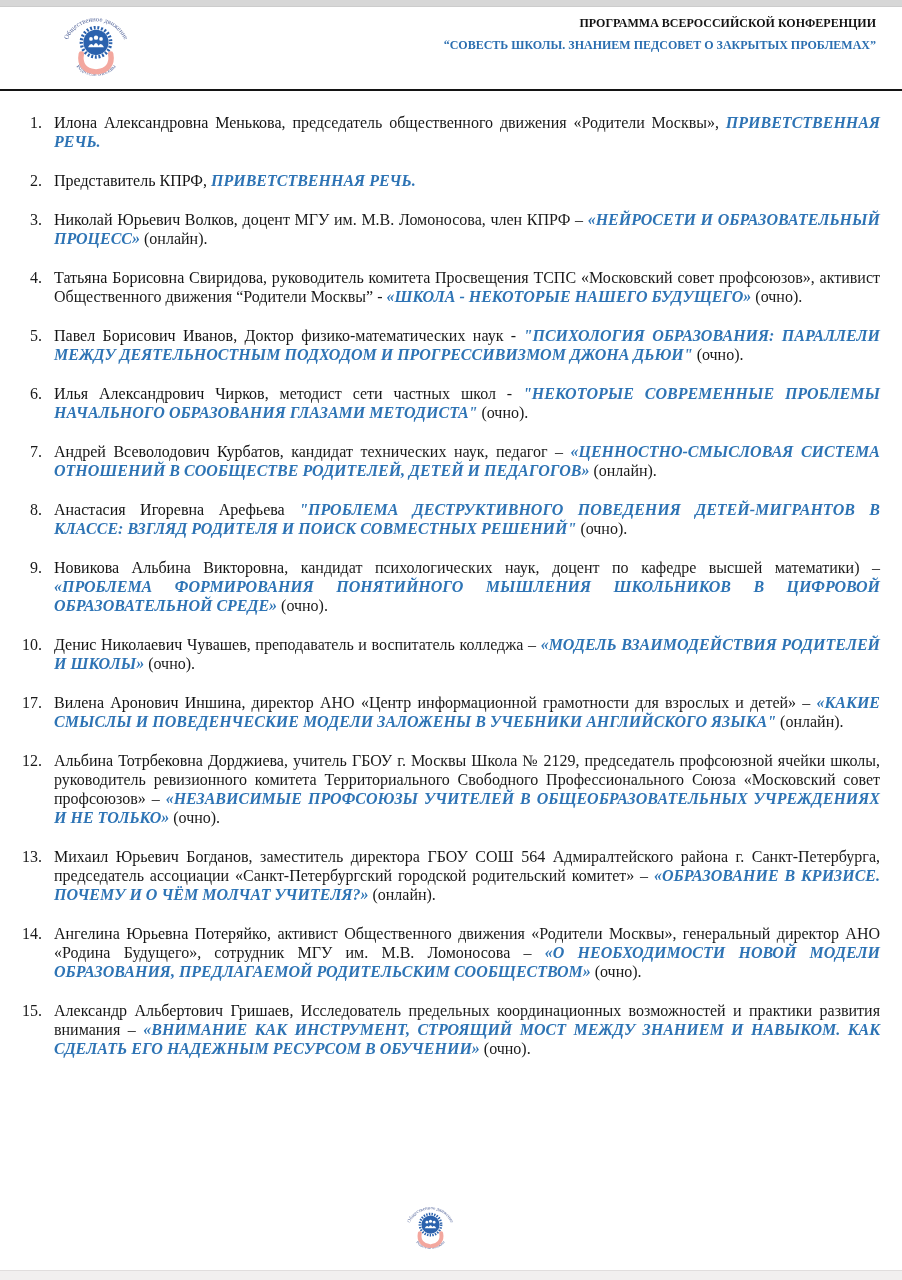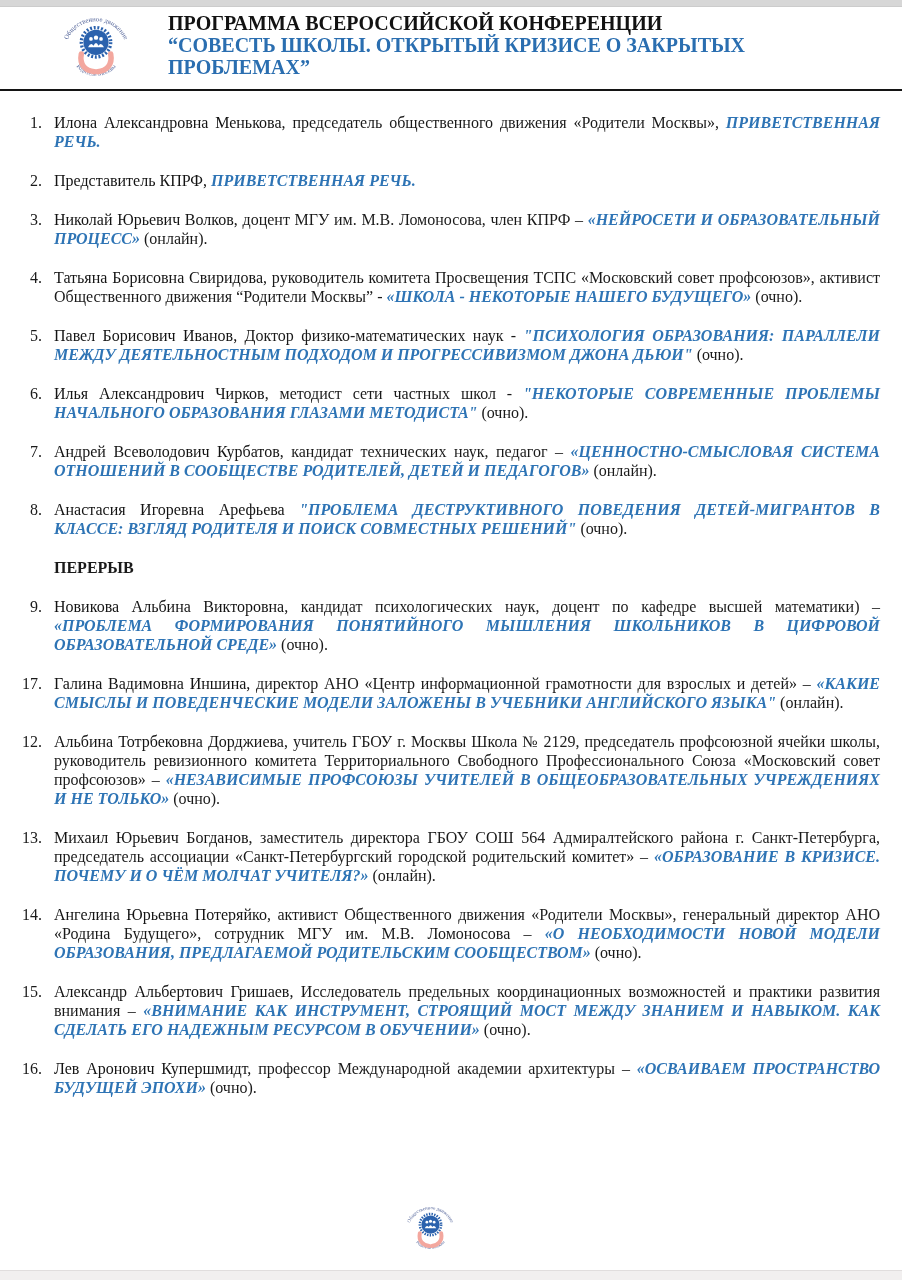--- a/index.html
+++ b/index.html
@@ -1,22 +1,22 @@
 <!DOCTYPE html>
 <html lang="ru"><head>
 <meta charset="utf-8">
 <style>
   html,body{margin:0;padding:0;background:#d9d9d9;}
   .page{position:relative;width:902px;height:1280px;background:#ffffff;
         font-family:"Liberation Serif",serif;color:#1a1a1a;overflow:hidden;margin:0 auto;}
   .top-strip{position:absolute;top:0;left:0;right:0;height:6px;background:#d7d7d7;border-bottom:1px solid #cccccc;}
   .bottom-strip{position:absolute;left:0;bottom:0;width:100%;height:9px;background:#f1efef;border-top:1px solid #e0dddd;}
 
-  .header{position:absolute;top:12px;left:168px;right:26px;text-align:left;
-          font-weight:bold;font-size:20px;line-height:22px;}
+  .header{position:absolute;top:12px;left:168px;right:26px;text-align:right;
+          font-weight:bold;font-size:12px;line-height:22px;}
   .header .title{color:#121212;}
   .header .subtitle{color:#2A6EB0;}
   .header .dateline{color:#121212;}
   .dateline .sans{font-family:"Liberation Sans",sans-serif;font-weight:400;}
   .rule{position:absolute;top:89px;left:0;width:100%;height:2px;background:#141414;}
 
   .logo{position:absolute;}
   .logo.top-logo{left:54px;top:7px;width:84px;height:84px;}
   .logo.bottom-logo{left:400px;top:1199px;width:61px;height:61px;}
 
@@ -55,42 +55,41 @@
       <path d="M40.5 48 Q44 41.5 47 46 Q50 40 53 46 Q56 41.5 59.5 48 Z" fill="#ffffff"></path>
     </g>
     <g>
       <path d="M32.5 56 C30 69 37.5 76 48 77" stroke="#F3A79E" stroke-width="6.5" fill="none" stroke-linecap="round"></path>
       <path d="M67.5 56 C70 69 62.5 76 52 77" stroke="#F3A79E" stroke-width="6.5" fill="none" stroke-linecap="round"></path>
     </g>
   </svg>
 
   <div class="header">
     <div class="title">ПРОГРАММА ВСЕРОССИЙСКОЙ КОНФЕРЕНЦИИ</div>
-    <div class="subtitle">“СОВЕСТЬ ШКОЛЫ. ОТКРЫТЫЙ КРИЗИСЕ О ЗАКРЫТЫХ ПРОБЛЕМАХ”</div>
+    <div class="subtitle">“СОВЕСТЬ ШКОЛЫ. ЗНАНИЕМ ПЕДСОВЕТ О ЗАКРЫТЫХ ПРОБЛЕМАХ”</div>
   </div>
 
   <div class="rule"></div>
 
   <div class="content">
       <div class="item"><span class="num">1.</span><span class="seg-name">Илона Александровна Менькова</span><span class="seg-plain">, председатель общественного движения «Родители Москвы», </span><span class="seg-title">ПРИВЕТСТВЕННАЯ РЕЧЬ.</span></div>
       <div class="item"><span class="num">2.</span><span class="seg-name">Представитель КПРФ,</span><span class="seg-plain"> </span><span class="seg-title">ПРИВЕТСТВЕННАЯ РЕЧЬ.</span></div>
       <div class="item"><span class="num">3.</span><span class="seg-name">Николай Юрьевич Волков,</span><span class="seg-plain"> доцент МГУ им. М.В. Ломоносова, член КПРФ – </span><span class="seg-title">«НЕЙРОСЕТИ И ОБРАЗОВАТЕЛЬНЫЙ ПРОЦЕСС»</span><span class="seg-plain"> (онлайн).</span></div>
       <div class="item"><span class="num">4.</span><span class="seg-name">Татьяна Борисовна Свиридова</span><span class="seg-plain">, руководитель комитета Просвещения ТСПС «Московский совет профсоюзов», активист Общественного движения “Родители Москвы” - </span><span class="seg-title">«ШКОЛА - НЕКОТОРЫЕ НАШЕГО БУДУЩЕГО»</span><span class="seg-plain"> (очно).</span></div>
       <div class="item"><span class="num">5.</span><span class="seg-name">Павел Борисович Иванов,</span><span class="seg-plain"> Доктор физико-математических наук - </span><span class="seg-title">"ПСИХОЛОГИЯ ОБРАЗОВАНИЯ: ПАРАЛЛЕЛИ МЕЖДУ ДЕЯТЕЛЬНОСТНЫМ ПОДХОДОМ И ПРОГРЕССИВИЗМОМ ДЖОНА ДЬЮИ"</span><span class="seg-plain"> (очно).</span></div>
       <div class="item"><span class="num">6.</span><span class="seg-name">Илья Александрович Чирков,</span><span class="seg-plain"> методист сети частных школ - </span><span class="seg-title">"НЕКОТОРЫЕ СОВРЕМЕННЫЕ ПРОБЛЕМЫ НАЧАЛЬНОГО ОБРАЗОВАНИЯ ГЛАЗАМИ МЕТОДИСТА"</span><span class="seg-plain"> (очно).</span></div>
       <div class="item"><span class="num">7.</span><span class="seg-name">Андрей Всеволодович Курбатов,</span><span class="seg-plain"> кандидат технических наук, педагог – </span><span class="seg-title">«ЦЕННОСТНО-СМЫСЛОВАЯ СИСТЕМА ОТНОШЕНИЙ В СООБЩЕСТВЕ РОДИТЕЛЕЙ, ДЕТЕЙ И ПЕДАГОГОВ»</span><span class="seg-plain"> (онлайн).</span></div>
       <div class="item"><span class="num">8.</span><span class="seg-name">Анастасия Игоревна Арефьева </span><span class="seg-title">"ПРОБЛЕМА ДЕСТРУКТИВНОГО ПОВЕДЕНИЯ ДЕТЕЙ-МИГРАНТОВ В КЛАССЕ: ВЗГЛЯД РОДИТЕЛЯ И ПОИСК СОВМЕСТНЫХ РЕШЕНИЙ"</span><span class="seg-plain"> (очно).</span></div>
-      <p class="break-row">ПЕРЕРЫВ</p>
       <div class="item"><span class="num">9.</span><span class="seg-name">Новикова Альбина Викторовна</span><span class="seg-plain">, кандидат психологических наук, доцент по кафедре высшей математики) – </span><span class="seg-title">«ПРОБЛЕМА ФОРМИРОВАНИЯ ПОНЯТИЙНОГО МЫШЛЕНИЯ ШКОЛЬНИКОВ В ЦИФРОВОЙ ОБРАЗОВАТЕЛЬНОЙ СРЕДЕ»</span><span class="seg-plain"> (очно).</span></div>
-      <div class="item"><span class="num">17.</span><span class="seg-name">Галина Вадимовна Иншина,</span><span class="seg-plain"> директор АНО «Центр информационной грамотности для взрослых и детей» – </span><span class="seg-title">«КАКИЕ СМЫСЛЫ И ПОВЕДЕНЧЕСКИЕ МОДЕЛИ ЗАЛОЖЕНЫ В УЧЕБНИКИ АНГЛИЙСКОГО ЯЗЫКА"</span><span class="seg-plain"> (онлайн).</span></div>
+      <div class="item"><span class="num">10.</span><span class="seg-name">Денис Николаевич Чувашев</span><span class="seg-plain">, преподаватель и воспитатель колледжа – </span><span class="seg-title">«МОДЕЛЬ ВЗАИМОДЕЙСТВИЯ РОДИТЕЛЕЙ И ШКОЛЫ»</span><span class="seg-plain"> (очно).</span></div>
+      <div class="item"><span class="num">17.</span><span class="seg-name">Вилена Аронович Иншина,</span><span class="seg-plain"> директор АНО «Центр информационной грамотности для взрослых и детей» – </span><span class="seg-title">«КАКИЕ СМЫСЛЫ И ПОВЕДЕНЧЕСКИЕ МОДЕЛИ ЗАЛОЖЕНЫ В УЧЕБНИКИ АНГЛИЙСКОГО ЯЗЫКА"</span><span class="seg-plain"> (онлайн).</span></div>
       <div class="item"><span class="num">12.</span><span class="seg-name">Альбина Тотрбековна Дорджиева</span><span class="seg-plain">, учитель ГБОУ г. Москвы Школа № 2129, председатель профсоюзной ячейки школы, руководитель ревизионного комитета Территориального Свободного Профессионального Союза «Московский совет профсоюзов» – </span><span class="seg-title">«НЕЗАВИСИМЫЕ ПРОФСОЮЗЫ УЧИТЕЛЕЙ В ОБЩЕОБРАЗОВАТЕЛЬНЫХ УЧРЕЖДЕНИЯХ И НЕ ТОЛЬКО»</span><span class="seg-plain"> (очно).</span></div>
       <div class="item"><span class="num">13.</span><span class="seg-name">Михаил Юрьевич Богданов</span><span class="seg-plain">, заместитель директора ГБОУ СОШ 564 Адмиралтейского района г. Санкт-Петербурга, председатель ассоциации «Санкт-Петербургский городской родительский комитет» – </span><span class="seg-title">«ОБРАЗОВАНИЕ В КРИЗИСЕ. ПОЧЕМУ И О ЧЁМ МОЛЧАТ УЧИТЕЛЯ?»</span><span class="seg-plain"> (онлайн).</span></div>
       <div class="item"><span class="num">14.</span><span class="seg-name">Ангелина Юрьевна Потеряйко</span><span class="seg-plain">, активист Общественного движения «Родители Москвы», генеральный директор АНО «Родина Будущего», сотрудник МГУ им. М.В. Ломоносова – </span><span class="seg-title">«О НЕОБХОДИМОСТИ НОВОЙ МОДЕЛИ ОБРАЗОВАНИЯ, ПРЕДЛАГАЕМОЙ РОДИТЕЛЬСКИМ СООБЩЕСТВОМ»</span><span class="seg-plain"> (очно).</span></div>
       <div class="item"><span class="num">15.</span><span class="seg-name">Александр Альбертович Гришаев,</span><span class="seg-plain"> Исследователь предельных координационных возможностей и практики развития внимания – </span><span class="seg-title">«ВНИМАНИЕ КАК ИНСТРУМЕНТ, СТРОЯЩИЙ МОСТ МЕЖДУ ЗНАНИЕМ И НАВЫКОМ. КАК СДЕЛАТЬ ЕГО НАДЕЖНЫМ РЕСУРСОМ В ОБУЧЕНИИ»</span><span class="seg-plain"> (очно).</span></div>
-      <div class="item"><span class="num">16.</span><span class="seg-name">Лев Аронович Купершмидт,</span><span class="seg-plain"> профессор Международной академии архитектуры – </span><span class="seg-title">«ОСВАИВАЕМ ПРОСТРАНСТВО БУДУЩЕЙ ЭПОХИ»</span><span class="seg-plain"> (очно).</span></div>
     </div>
 
   <svg class="logo bottom-logo" viewBox="0 0 100 100">
     <defs>
       <path id="arcT2" d="M 13 54 A 37 37 0 0 1 87 54" fill="none"></path>
       <path id="arcB2" d="M 20 57 A 30.5 30.5 0 0 0 80 57" fill="none"></path>
     </defs>
     <text font-size="8" fill="#56679B" text-anchor="middle" font-family="Liberation Serif, serif">
       <textPath href="#arcT2" startOffset="50%">Общественное движение</textPath>
     </text>

